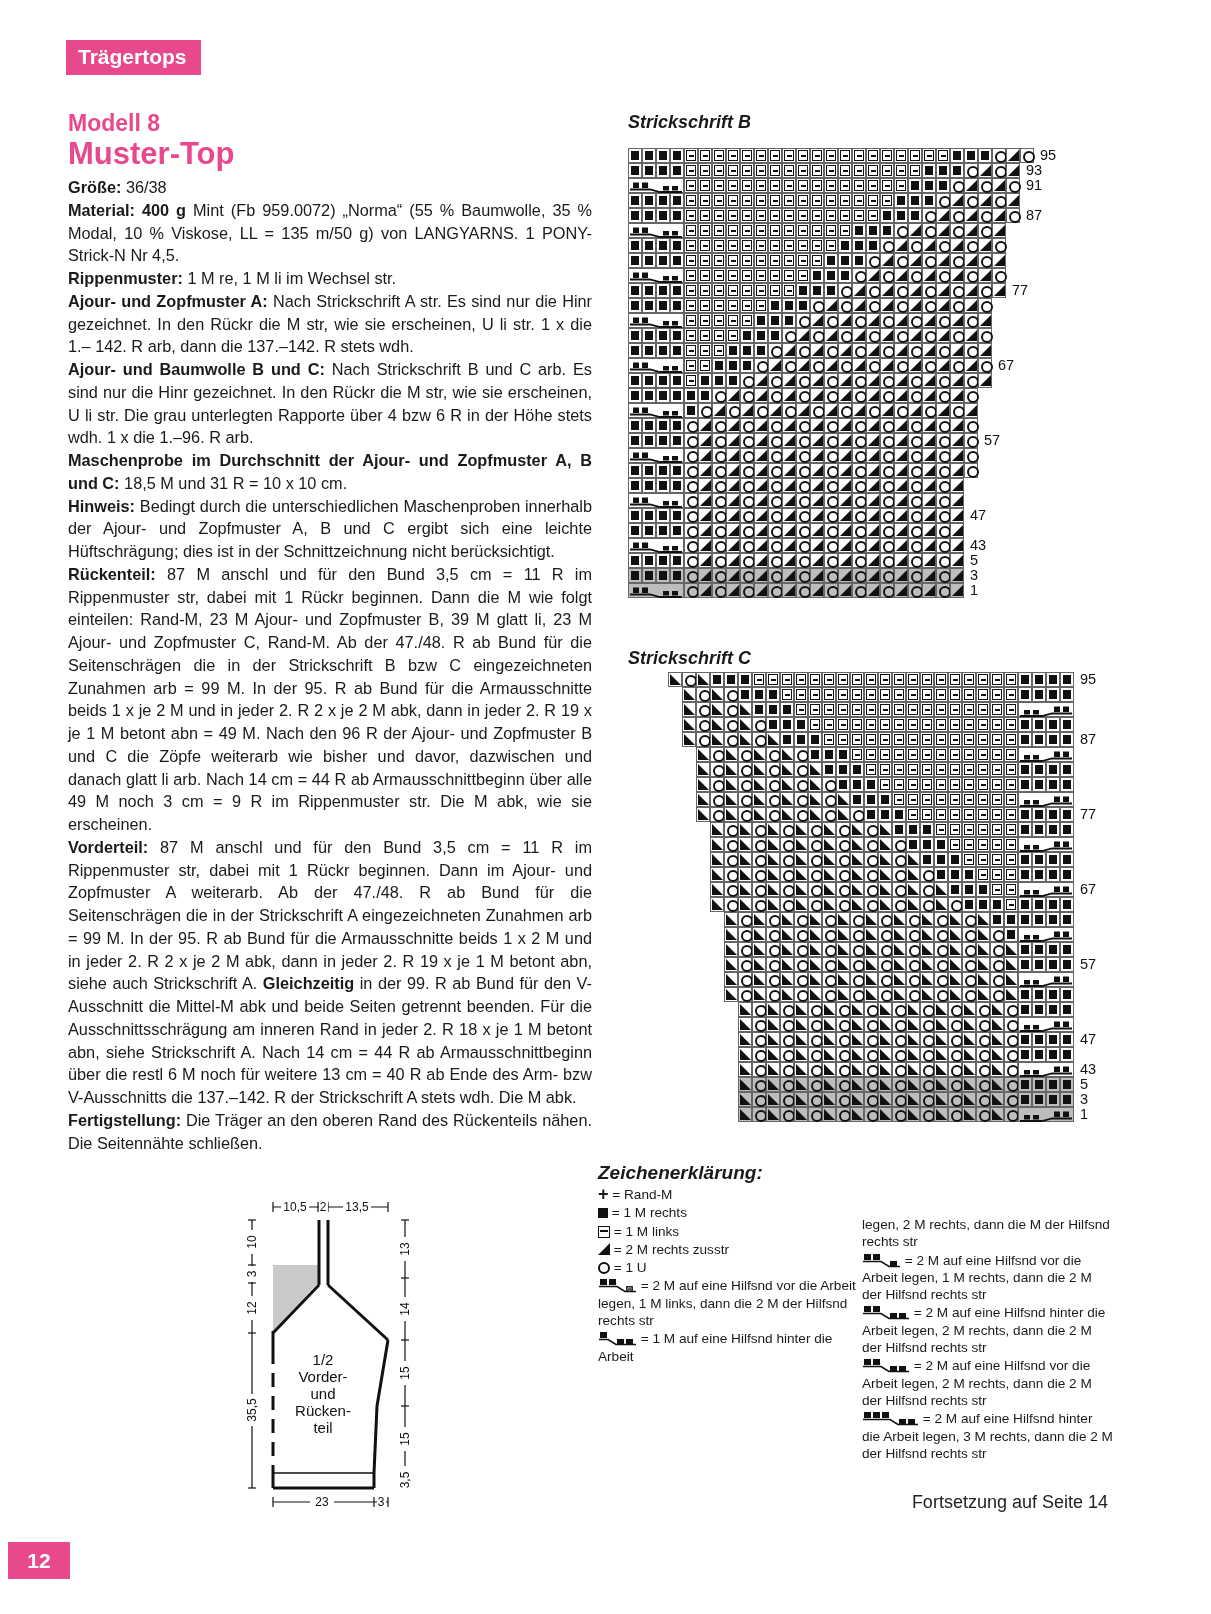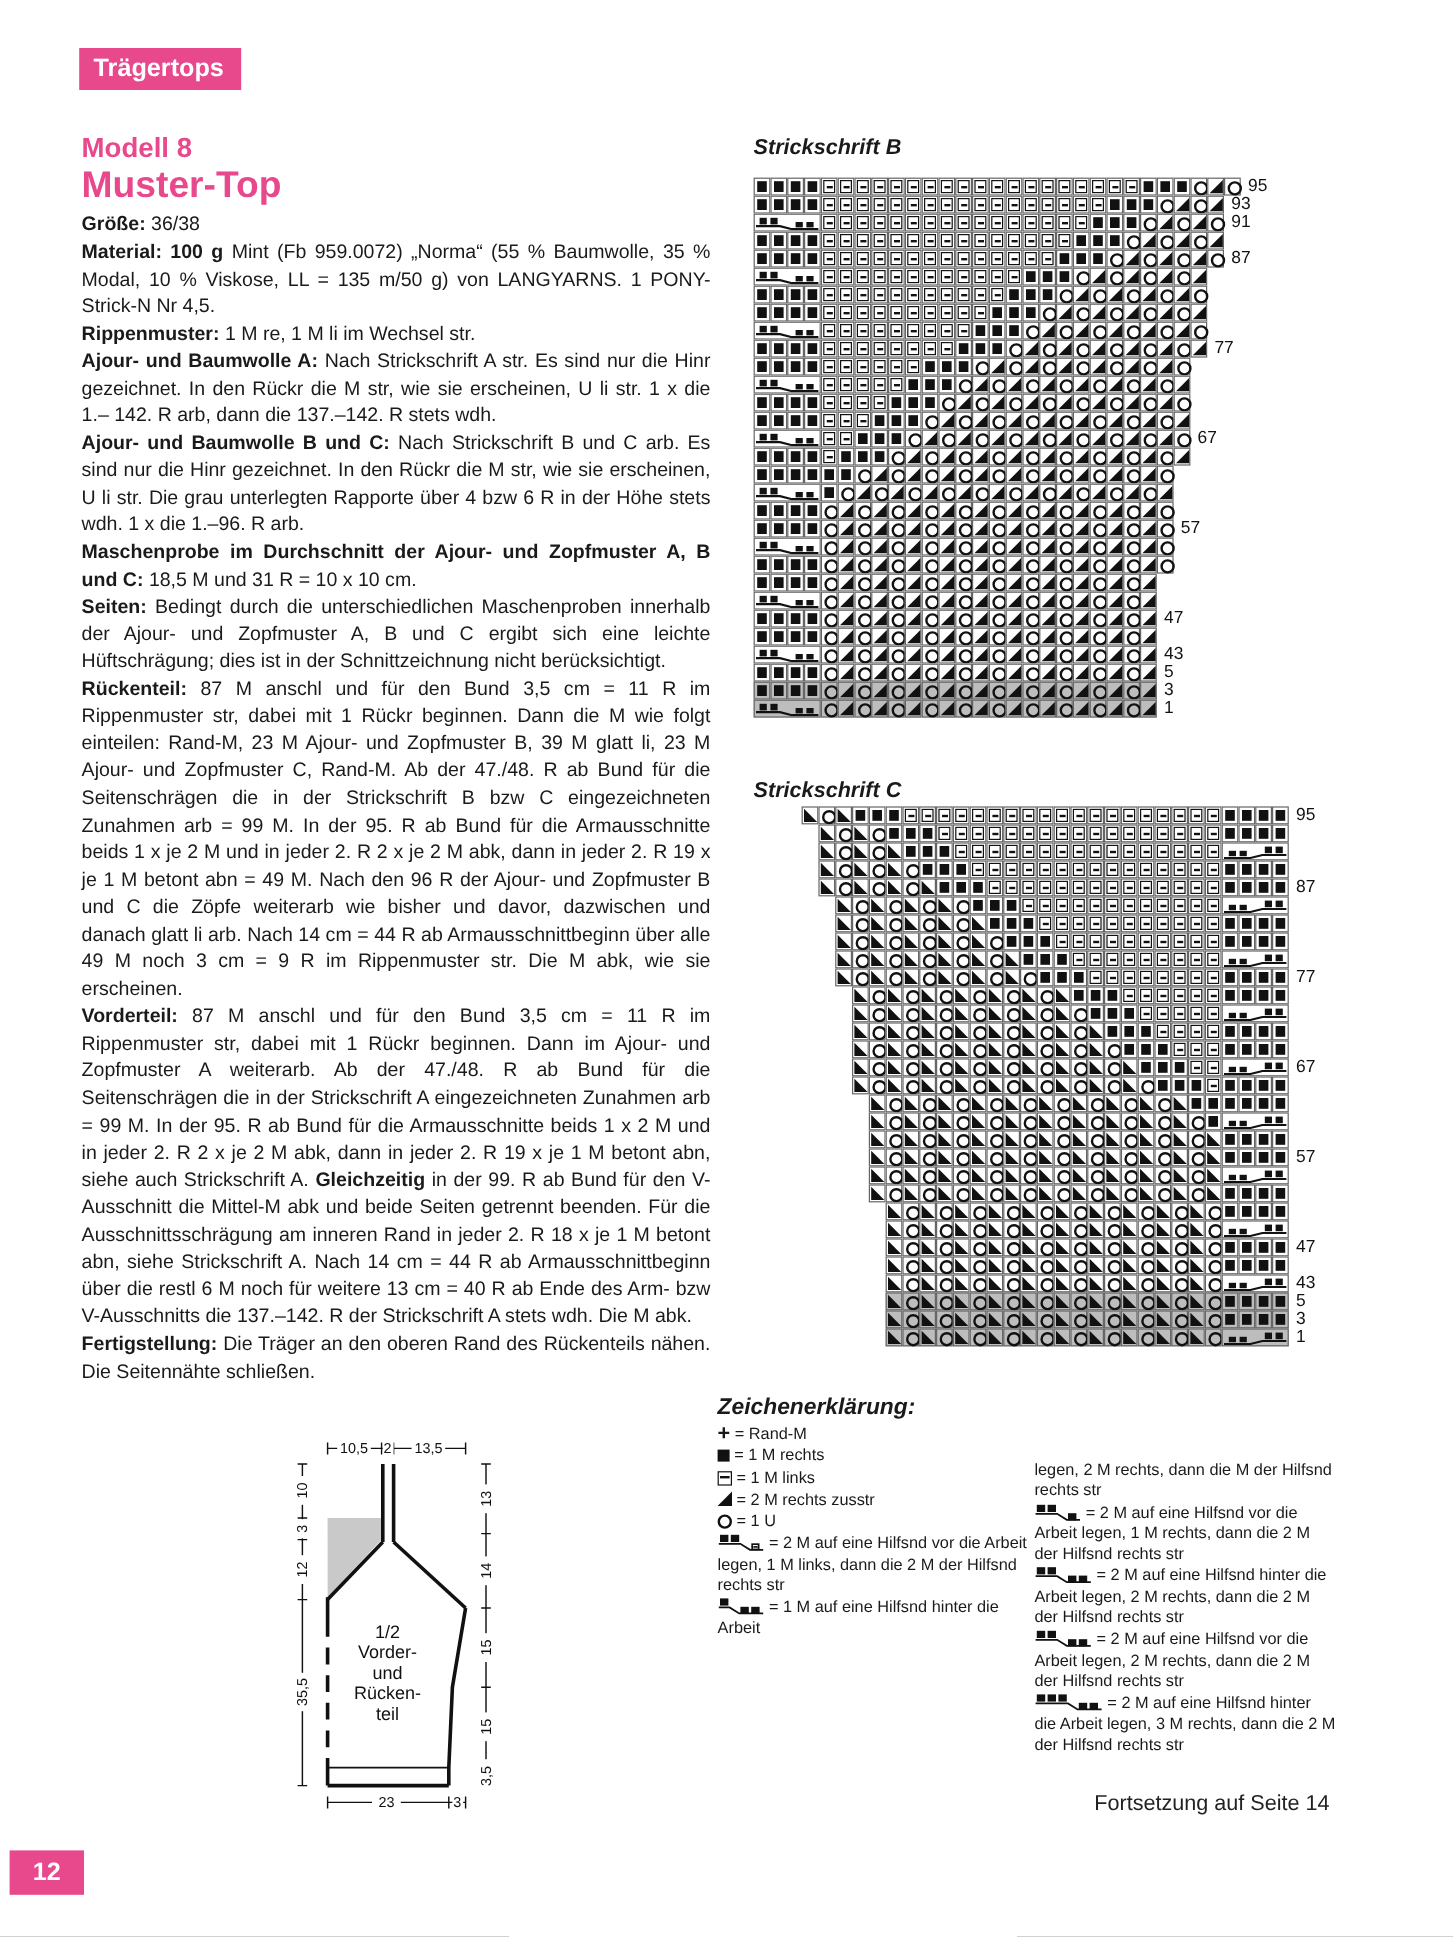--- a/index.html
+++ b/index.html
@@ -52,26 +52,26 @@
 <body>
 
 <div class="page">
 
   <div class="tagbox">Trägertops</div>
 
   <div class="model-no">Modell 8</div>
   <h1 class="model-title">Muster-Top</h1>
   <div id="paragraphs">
       <div class="para"><span class="b">Größe:</span><span> 36/38</span></div>
-      <div class="para"><span class="b">Material: 100 g</span><span> Mint (Fb 959.0072) „Norma“ (55 % Baumwolle, 35 % Modal, 10 % Viskose, LL = 135 m/50 g) von LANGYARNS. 1 PONY-Strick-N Nr 4,5.</span></div>
+      <div class="para"><span class="b">Material: 400 g</span><span> Mint (Fb 959.0072) „Norma“ (55 % Baumwolle, 35 % Modal, 10 % Viskose, LL = 135 m/50 g) von LANGYARNS. 1 PONY-Strick-N Nr 4,5.</span></div>
       <div class="para"><span class="b">Rippenmuster:</span><span> 1 M re, 1 M li im Wechsel str.</span></div>
-      <div class="para"><span class="b">Ajour- und Baumwolle A:</span><span> Nach Strickschrift A str. Es sind nur die Hinr gezeichnet. In den Rückr die M str, wie sie erscheinen, U li str. 1 x die 1.– 142. R arb, dann die 137.–142. R stets wdh.</span></div>
+      <div class="para"><span class="b">Ajour- und Zopfmuster A:</span><span> Nach Strickschrift A str. Es sind nur die Hinr gezeichnet. In den Rückr die M str, wie sie erscheinen, U li str. 1 x die 1.– 142. R arb, dann die 137.–142. R stets wdh.</span></div>
       <div class="para"><span class="b">Ajour- und Baumwolle B und C:</span><span> Nach Strickschrift B und C arb. Es sind nur die Hinr gezeichnet. In den Rückr die M str, wie sie erscheinen, U li str. Die grau unterlegten Rapporte über 4 bzw 6 R in der Höhe stets wdh. 1 x die 1.–96. R arb.</span></div>
       <div class="para"><span class="b">Maschenprobe im Durchschnitt der Ajour- und Zopfmuster A, B und C:</span><span> 18,5 M und 31 R = 10 x 10 cm.</span></div>
-      <div class="para"><span class="b">Seiten:</span><span> Bedingt durch die unterschiedlichen Maschenproben innerhalb der Ajour- und Zopfmuster A, B und C ergibt sich eine leichte Hüftschrägung; dies ist in der Schnittzeichnung nicht berücksichtigt.</span></div>
+      <div class="para"><span class="b">Hinweis:</span><span> Bedingt durch die unterschiedlichen Maschenproben innerhalb der Ajour- und Zopfmuster A, B und C ergibt sich eine leichte Hüftschrägung; dies ist in der Schnittzeichnung nicht berücksichtigt.</span></div>
       <div class="para"><span class="b">Rückenteil:</span><span> 87 M anschl und für den Bund 3,5 cm = 11 R im Rippenmuster str, dabei mit 1 Rückr beginnen. Dann die M wie folgt einteilen: Rand-M, 23 M Ajour- und Zopfmuster B, 39 M glatt li, 23 M Ajour- und Zopfmuster C, Rand-M. Ab der 47./48. R ab Bund für die Seitenschrägen die in der Strickschrift B bzw C eingezeichneten Zunahmen arb = 99 M. In der 95. R ab Bund für die Armausschnitte beids 1 x je 2 M und in jeder 2. R 2 x je 2 M abk, dann in jeder 2. R 19 x je 1 M betont abn = 49 M. Nach den 96 R der Ajour- und Zopfmuster B und C die Zöpfe weiterarb wie bisher und davor, dazwischen und danach glatt li arb. Nach 14 cm = 44 R ab Armausschnittbeginn über alle 49 M noch 3 cm = 9 R im Rippenmuster str. Die M abk, wie sie erscheinen.</span></div>
       <div class="para"><span class="b">Vorderteil:</span><span> 87 M anschl und für den Bund 3,5 cm = 11 R im Rippenmuster str, dabei mit 1 Rückr beginnen. Dann im Ajour- und Zopfmuster A weiterarb. Ab der 47./48. R ab Bund für die Seitenschrägen die in der Strickschrift A eingezeichneten Zunahmen arb = 99 M. In der 95. R ab Bund für die Armausschnitte beids 1 x 2 M und in jeder 2. R 2 x je 2 M abk, dann in jeder 2. R 19 x je 1 M betont abn, siehe auch Strickschrift A. </span><span class="b">Gleichzeitig</span><span> in der 99. R ab Bund für den V-Ausschnitt die Mittel-M abk und beide Seiten getrennt beenden. Für die Ausschnittsschrägung am inneren Rand in jeder 2. R 18 x je 1 M betont abn, siehe Strickschrift A. Nach 14 cm = 44 R ab Armausschnittbeginn über die restl 6 M noch für weitere 13 cm = 40 R ab Ende des Arm- bzw V-Ausschnitts die 137.–142. R der Strickschrift A stets wdh. Die M abk.</span></div>
       <div class="para"><span class="b">Fertigstellung:</span><span> Die Träger an den oberen Rand des Rückenteils nähen. Die Seitennähte schließen.</span></div>
     </div>
 
   <div class="chart-title" style="left:628px;top:112px;">Strickschrift B</div>
   <div id="chartB" class="chart" style="left:628px;top:148px;">
       <div class="cell" style="left:0px;top:0px">
         <i class="sk"></i>
       </div>

